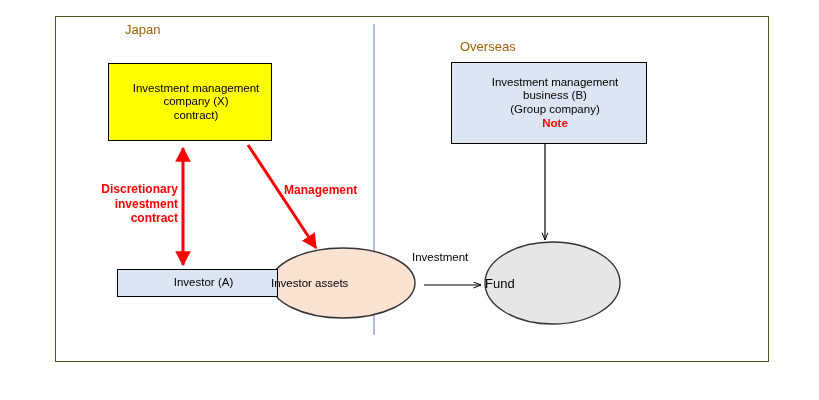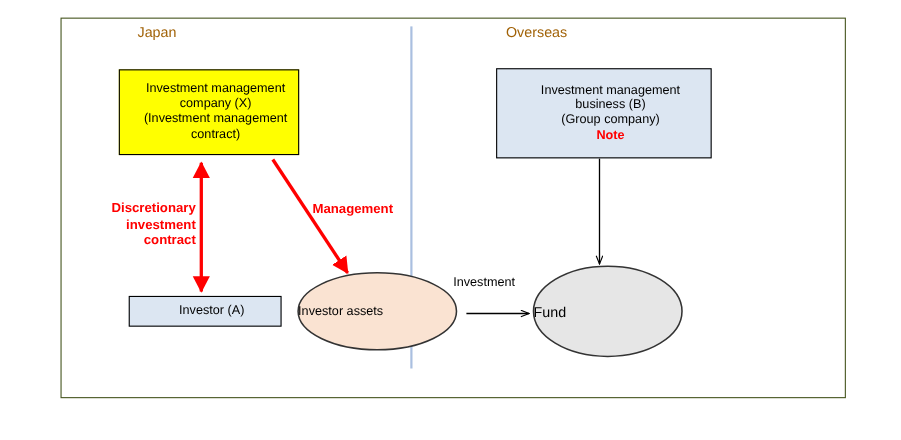--- a/index.html
+++ b/index.html
@@ -80,21 +80,21 @@
 </head>
 <body>
 
 <div id="canvas">
 
   <div style="position:absolute;left:55px;top:16px;width:714px;height:346px;border:1.5px solid #45551f;box-sizing:border-box;background:#ffffff;"></div>
 
   <div style="position:absolute;left:373px;top:24px;width:1.5px;height:311px;background:#aabfe0;"></div>
 
   <div class="region-title" style="left:125px;top:22px;width:180px;">Japan</div>
-  <div class="region-title" style="left:460px;top:22px;width:180px;">Overseas</div>
+  <div class="region-title" style="left:460px;top:39px;width:180px;">Overseas</div>
 
   <svg class="svg-layer" viewBox="0 0 819 400">
     <defs>
       <marker id="arrowRed" markerWidth="6" markerHeight="6" refX="4.6" refY="3" orient="auto" markerUnits="strokeWidth">
         <path d="M0,0.4 L5,3 L0,5.6 z" fill="#ff0000"></path>
       </marker>
       <marker id="arrowRedStart" markerWidth="6" markerHeight="6" refX="0.4" refY="3" orient="auto" markerUnits="strokeWidth">
         <path d="M5,0.4 L0,3 L5,5.6 z" fill="#ff0000"></path>
       </marker>
       <marker id="arrowBlack" markerWidth="9" markerHeight="9" refX="8" refY="3.2" orient="auto" markerUnits="userSpaceOnUse">
@@ -119,32 +119,31 @@
     </g>
 
     <ellipse cx="343" cy="283" rx="72" ry="35" fill="#fae3d2" stroke="#333333" stroke-width="1.4"></ellipse>
 
     <ellipse cx="552.5" cy="283" rx="67.5" ry="41" fill="#e6e6e6" stroke="#333333" stroke-width="1.4"></ellipse>
   </svg>
 
   <div class="node box box-yellow" style="left:108px;top:63px;width:164px;height:78px;font-size:11.5px;">
     <span class="label-line">Investment management</span>
     <span class="label-line">company (X)</span>
-    <span class="label-line">(Investment management</span>
     <span class="label-line">contract)</span>
   </div>
 
   <div class="node box box-blue" style="left:451px;top:62px;width:196px;height:82px;font-size:11.5px;">
     <span class="label-line">Investment management</span>
     <span class="label-line">business (B)</span>
     <span class="label-line">(Group company)</span>
     <span class="label-line note-text">Note</span>
   </div>
 
-  <div class="node box box-blue" style="left:117px;top:269px;width:139px;height:28px;font-size:11.5px;">
+  <div class="node box box-blue" style="left:117px;top:269px;width:161px;height:28px;font-size:11.5px;">
     <span class="label-line">Investor (A)</span>
   </div>
 
   <div class="ellipse-label" style="left:271px;top:248px;width:144px;height:70px;font-size:11.5px;">
     <span>Investor assets</span>
   </div>
 
   <div class="ellipse-label" style="left:485px;top:242px;width:135px;height:82px;font-size:13px;">
     <span>Fund</span>
   </div>

